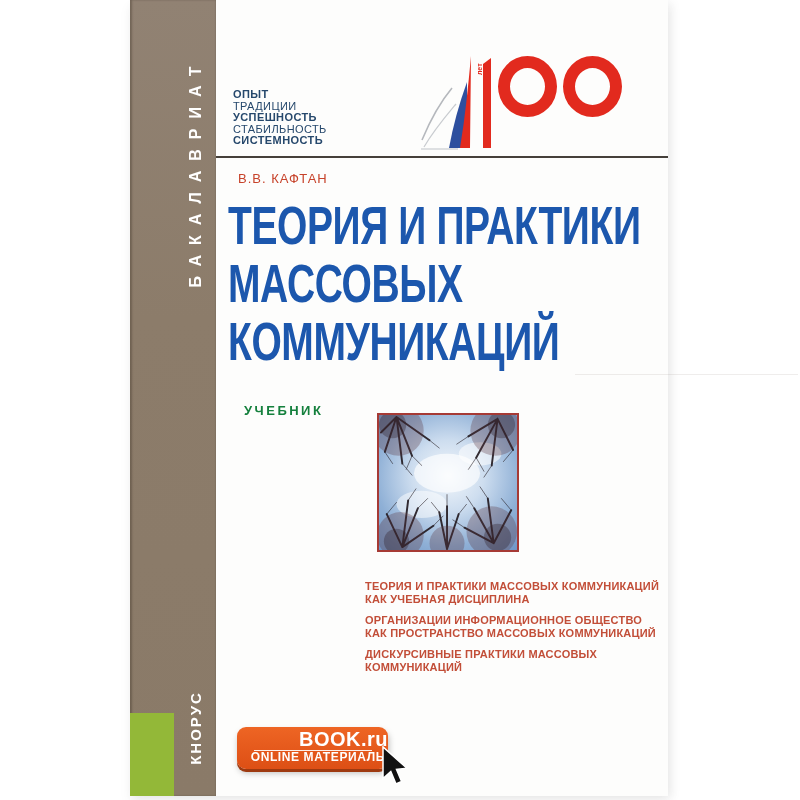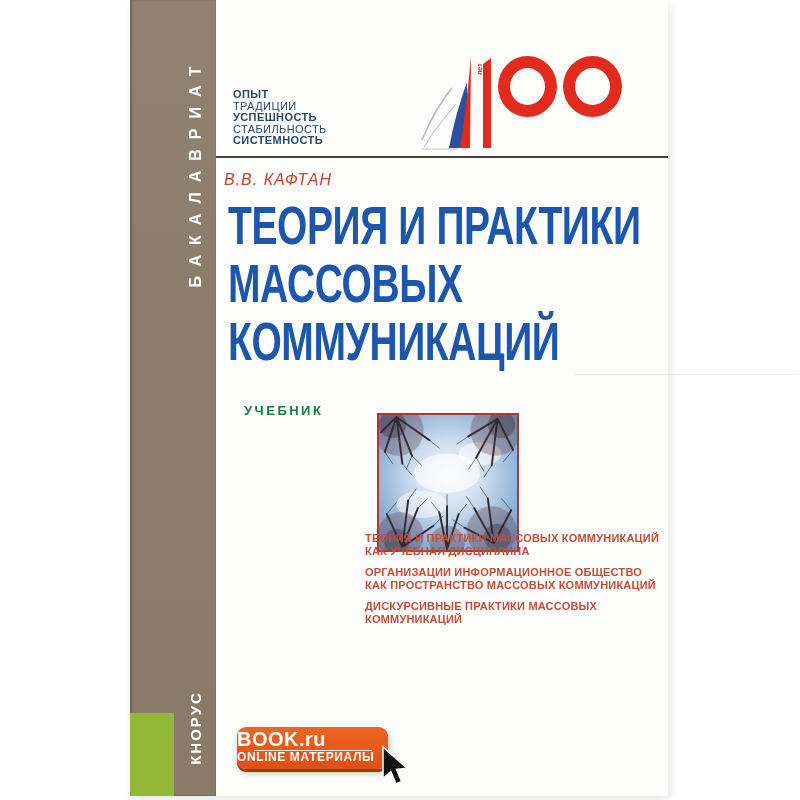--- a/index.html
+++ b/index.html
@@ -66,22 +66,22 @@
   .org .red{color:#e22a1e;font-weight:700;font-size:10.5px;}
 
   
   .rule{
     position:absolute;left:216px;top:156px;width:452px;height:2px;
     background:#45403a;
   }
 
   
   .author{
-    position:absolute;left:224px;top:171px;
-    color:#c7432b;font-size:16px;letter-spacing:1px;font-style:italic;
+    position:absolute;left:238px;top:171px;
+    color:#c7432b;font-size:13px;letter-spacing:1px;
   }
   .title{
     position:absolute;left:228px;top:196px;width:620px;
     color:#1c57ad;font-weight:700;font-size:50px;line-height:54px;
     letter-spacing:-0.5px;
     transform:scale(0.78,1.08);transform-origin:0 0;
   }
   .subtitle{
     position:absolute;left:244px;top:403px;
     color:#15803d;font-weight:700;font-size:13px;letter-spacing:2.5px;
@@ -89,33 +89,33 @@
 
   
   .photo{
     position:absolute;left:377px;top:413px;width:142px;height:139px;
     box-sizing:border-box;border:2px solid #a63a35;background:#9db8d8;
   }
   .photo svg{display:block;width:100%;height:100%;}
 
   
   .topics{
-    position:absolute;left:365px;top:532px;width:310px;
+    position:absolute;left:365px;top:580px;width:310px;
     color:#c24e38;font-weight:700;font-size:11px;line-height:12.8px;
     letter-spacing:0.2px;
   }
   .topic{margin-bottom:8.5px;}
 
   
   .badge{
     position:absolute;left:237px;top:727px;width:151px;height:42px;
     background:linear-gradient(180deg,#ee6524,#dd4f15);
     border-radius:9px;
     box-shadow:0 3px 0 #9e3a10, 1px 4px 6px rgba(0,0,0,0.25);
-    color:#ffffff;text-align:left;
+    color:#ffffff;text-align:right;
   }
   .badge-title{font-weight:700;font-size:20px;line-height:22px;margin-top:1px;letter-spacing:0.5px;}
   .badge-divider{width:118px;height:1px;background:rgba(255,255,255,0.9);margin:0 auto;}
   .badge-sub{font-size:12px;font-weight:700;letter-spacing:0.6px;line-height:12px;}
 
   .cursor{position:absolute;left:377px;top:745px;width:36px;height:46px;}
 </style>
 </head>
 <body>
 

